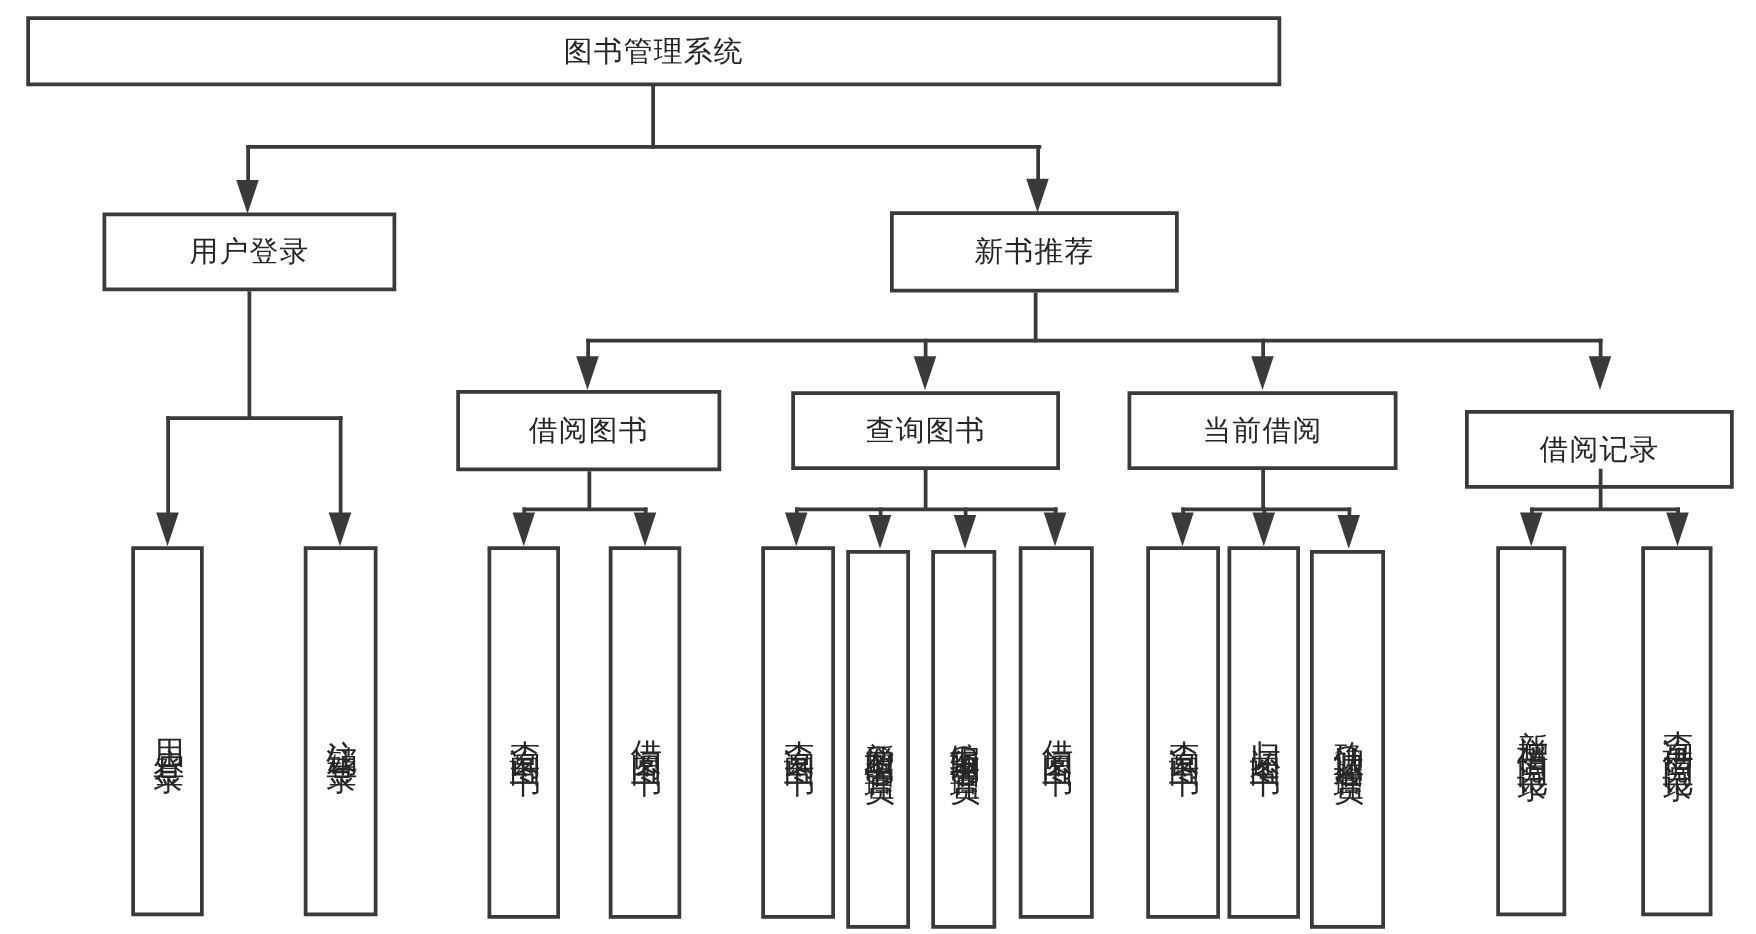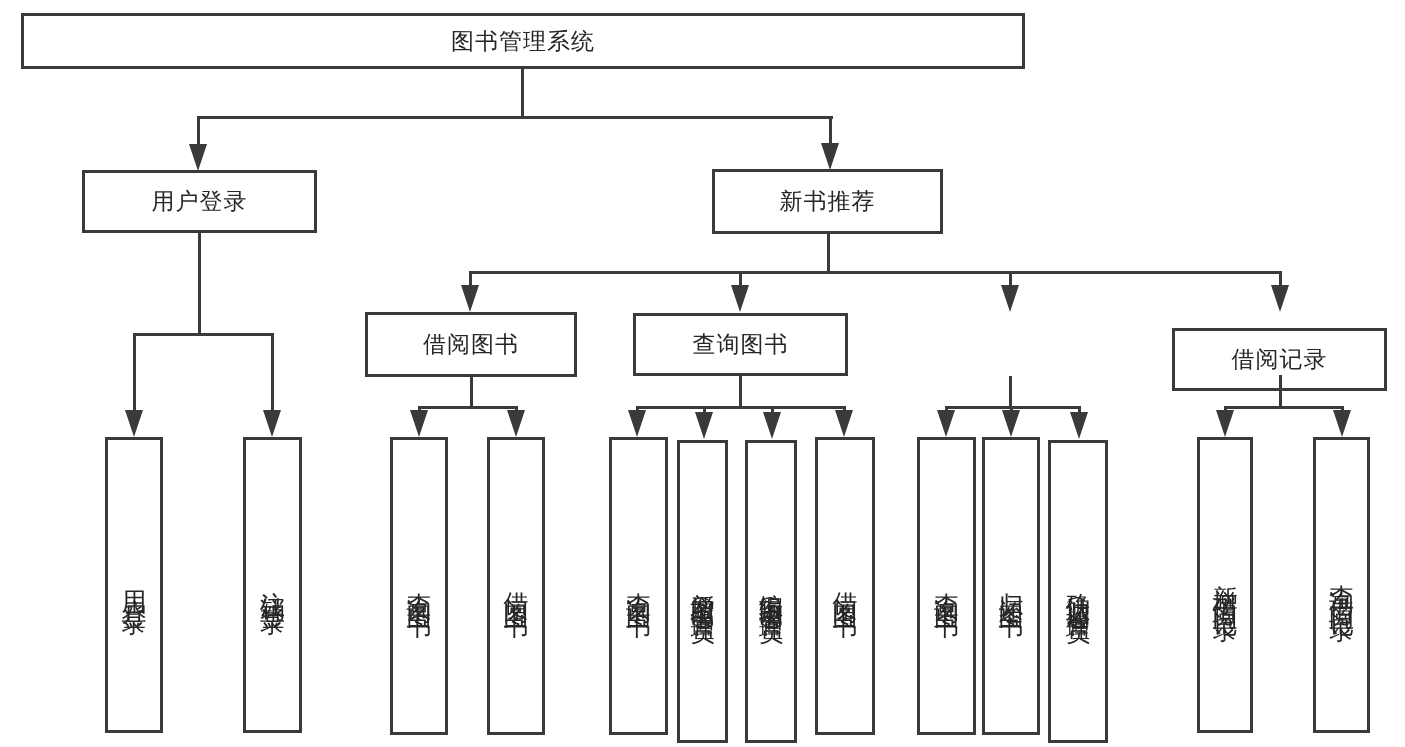--- a/index.html
+++ b/index.html
@@ -57,20 +57,21 @@
 
 <div id="canvas">
 
   <div class="box h" style="left:21px;top:13px;width:1004px;height:56px">图书管理系统</div>
 
   <div class="box h" style="left:82px;top:170px;width:235px;height:63px">用户登录</div>
   <div class="box h" style="left:712px;top:169px;width:231px;height:65px">新书推荐</div>
 
   <div class="box h" style="left:365px;top:312px;width:212px;height:65px">借阅图书</div>
   <div class="box h" style="left:633px;top:313px;width:215px;height:63px">查询图书</div>
+  <div class="box h" style="left:902px;top:313px;width:216px;height:63px">当前借阅</div>
   <div class="box h" style="left:1172px;top:328px;width:215px;height:63px">借阅记录</div>
 
   <div class="box v" style="left:105px;top:437px;width:58px;height:296px">用户登录</div>
   <div class="box v" style="left:243px;top:437px;width:59px;height:296px">注销登录</div>
 
   <div class="box v" style="left:390px;top:437px;width:58px;height:298px">查询图书</div>
   <div class="box v" style="left:487px;top:437px;width:58px;height:298px">借阅图书</div>
 
   <div class="box v" style="left:609px;top:437px;width:59px;height:298px">查询图书</div>
   <div class="box v long" style="left:677px;top:440px;width:51px;height:303px">新增图书（管理员）</div>

